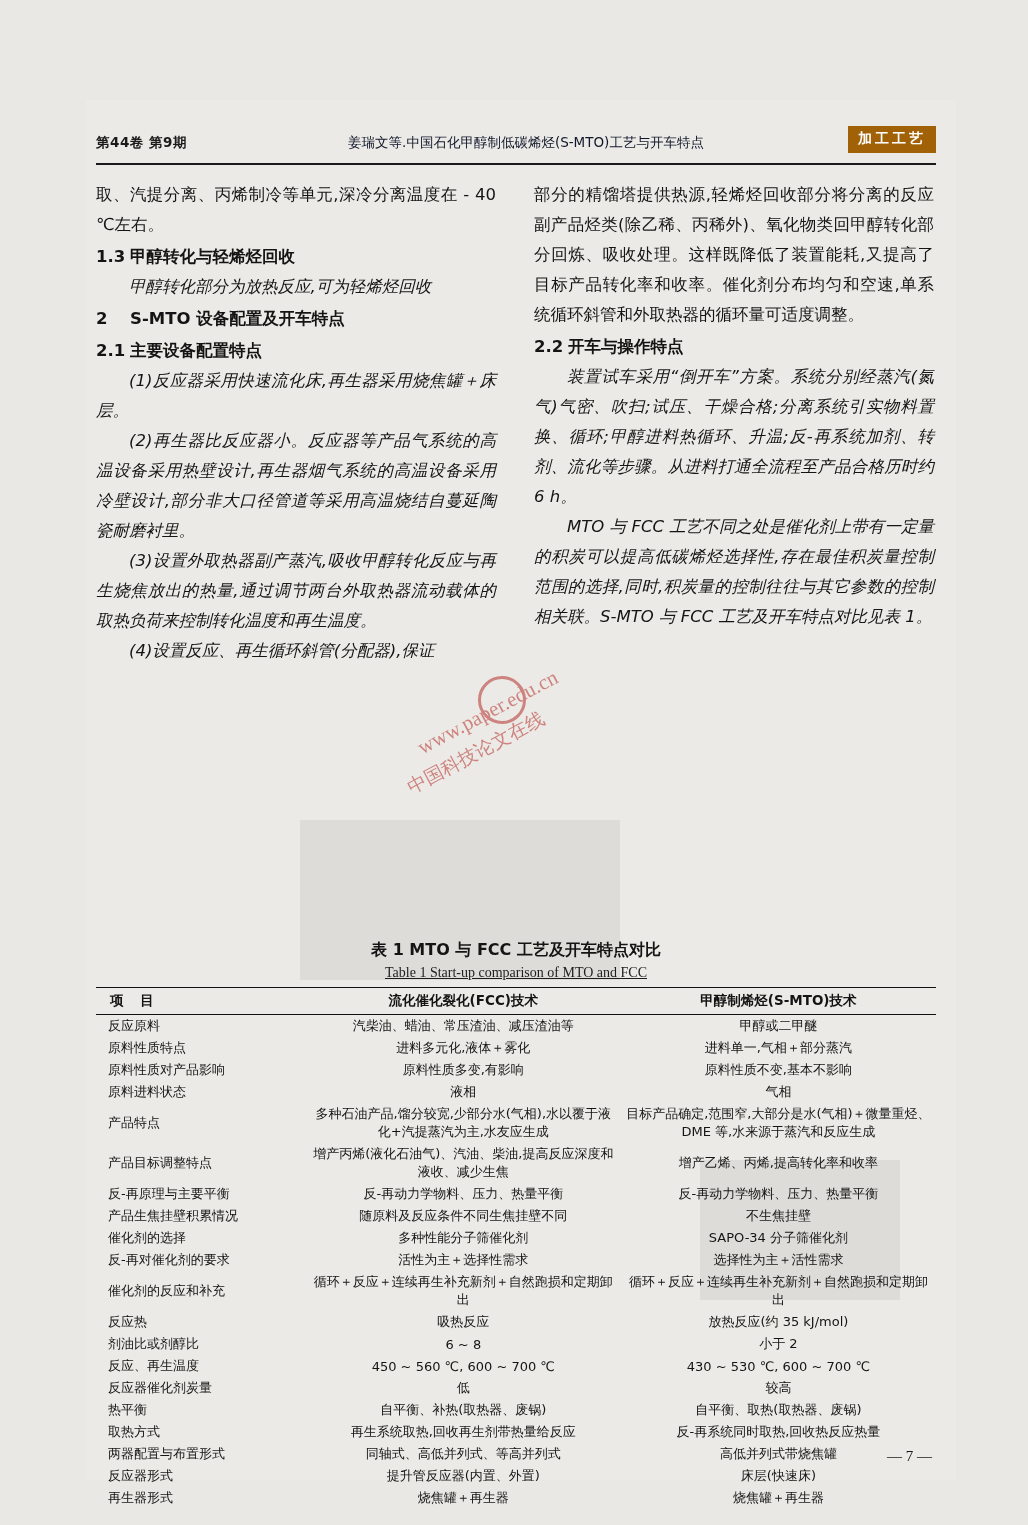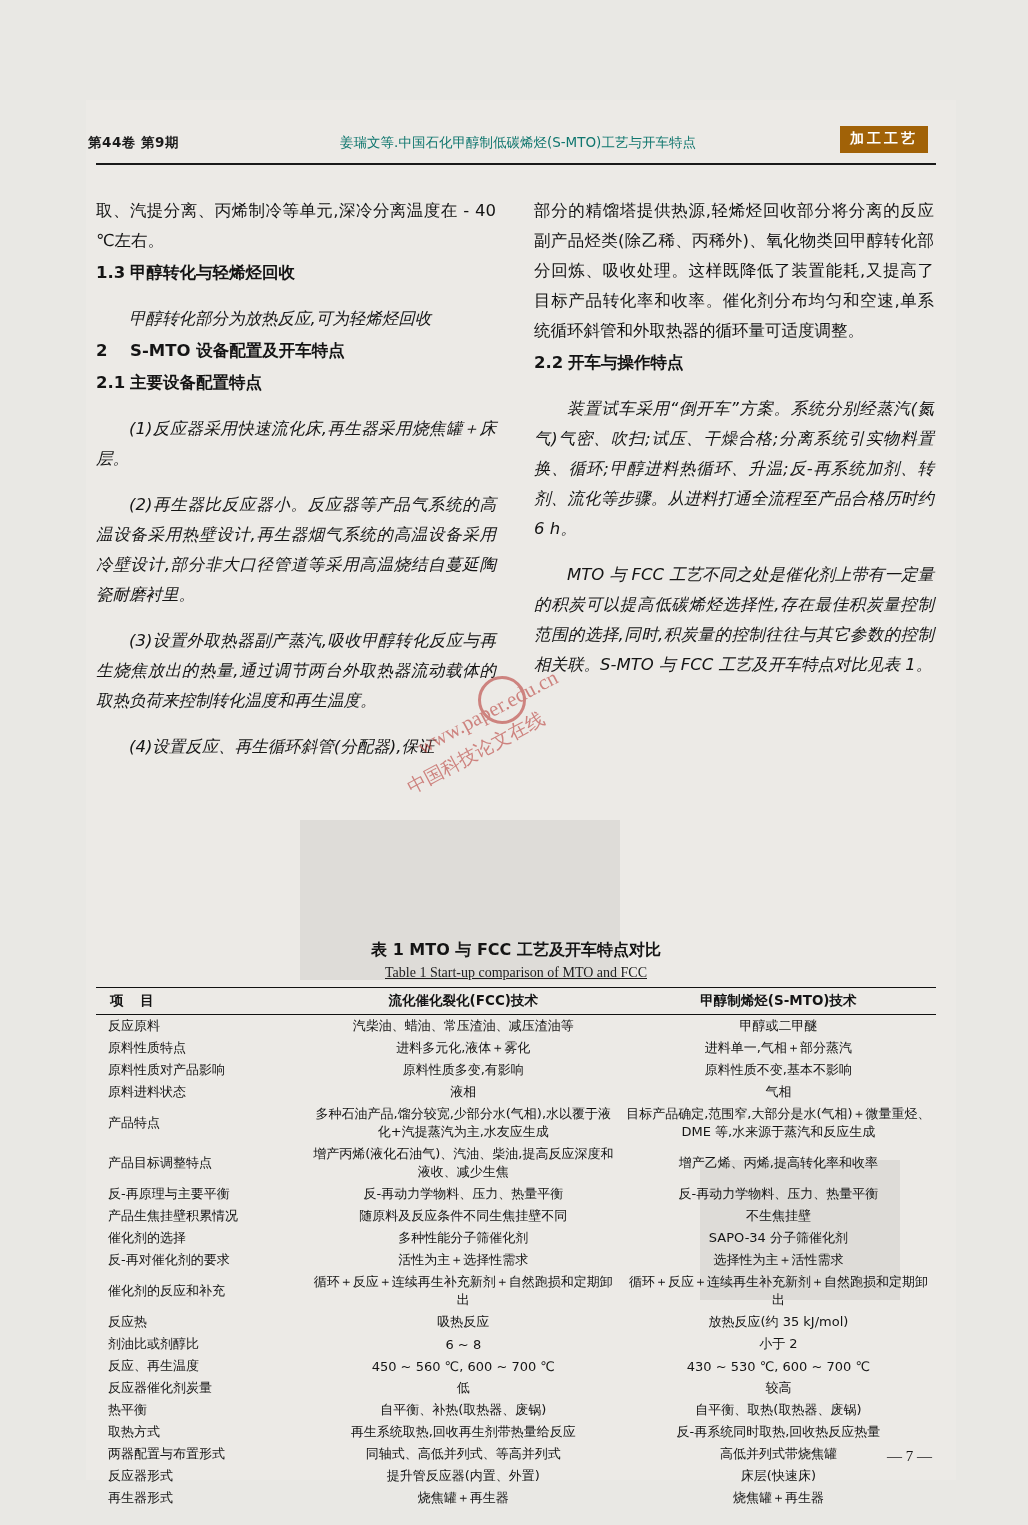--- a/index.html
+++ b/index.html
@@ -17,57 +17,57 @@
     background:#e9e8e4;
   }
   .paper-inner{
     position:absolute;
     left:86px; top:100px;
     width:870px; height:1380px;
     background:#eceae6;
   }
   .header {
     position:absolute;
-    left:88px; top:128px;
+    left:96px; top:128px;
     width:840px; height:34px;
   }
   .header-rule {
     position:absolute;
     left:96px; top:163px;
     width:840px; height:2px;
     background:#1a1a1a;
   }
   .hdr-left {
     position:absolute; left:0; top:6px;
     font-size:13.5px; font-weight:bold; color:#1b1b1b;
     letter-spacing:0.5px;
   }
   .hdr-center {
     position:absolute; left:200px; top:6px;
     width:460px; text-align:center;
-    font-size:13.5px; color:#0f766e;
+    font-size:13.5px; color:#0f172a;
   }
   .hdr-badge {
     position:absolute; right:0; top:-2px;
     background:#a16207; color:#ffffff;
     font-size:14px; font-weight:bold;
     padding:4px 10px 5px 10px;
     letter-spacing:3px;
   }
   .col {
     position:absolute;
     width:400px;
     font-size:16.5px;
     line-height:30px;
     color:#141414;
     text-align:justify;
   }
   .col-left { left:96px; top:180px; }
   .col-right { left:534px; top:180px; }
-  .p { margin:16px 0 0 0; }
+  .p { margin:0 0 0 0; }
   .indent { text-indent:2em;font-style:italic; }
   .sec-h {
     font-weight:bold;
     margin-top:2px;
   }
   .sec-h .num { display:inline-block; min-width:34px; }
   .sec-h2 .num { display:inline-block; min-width:34px; }
 
   
   .table-wrap {

